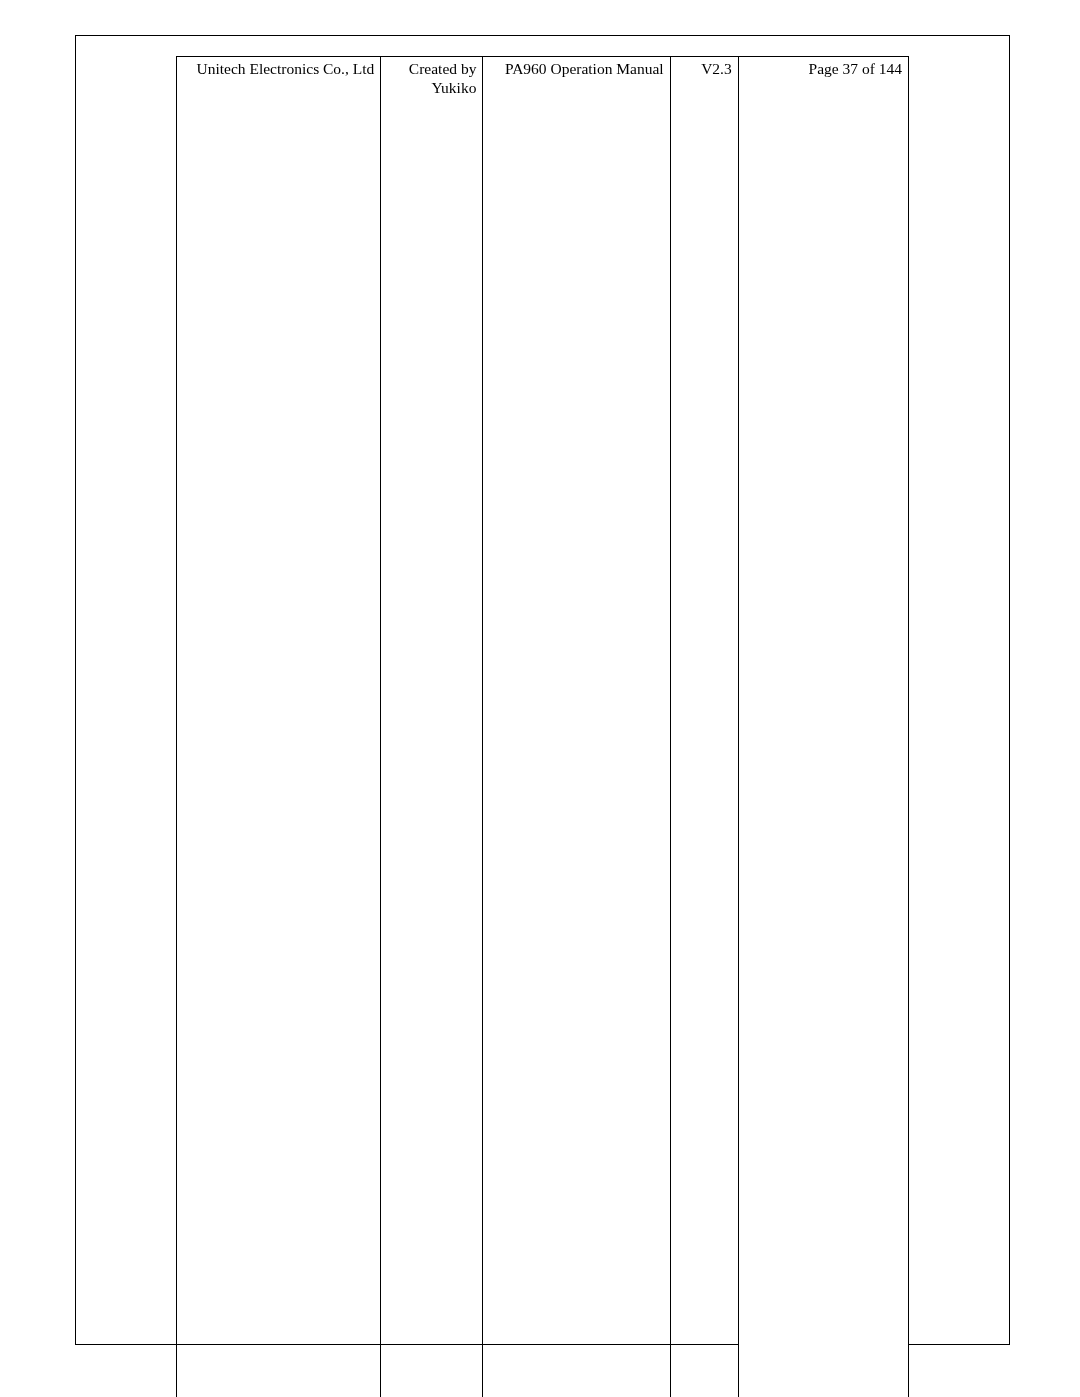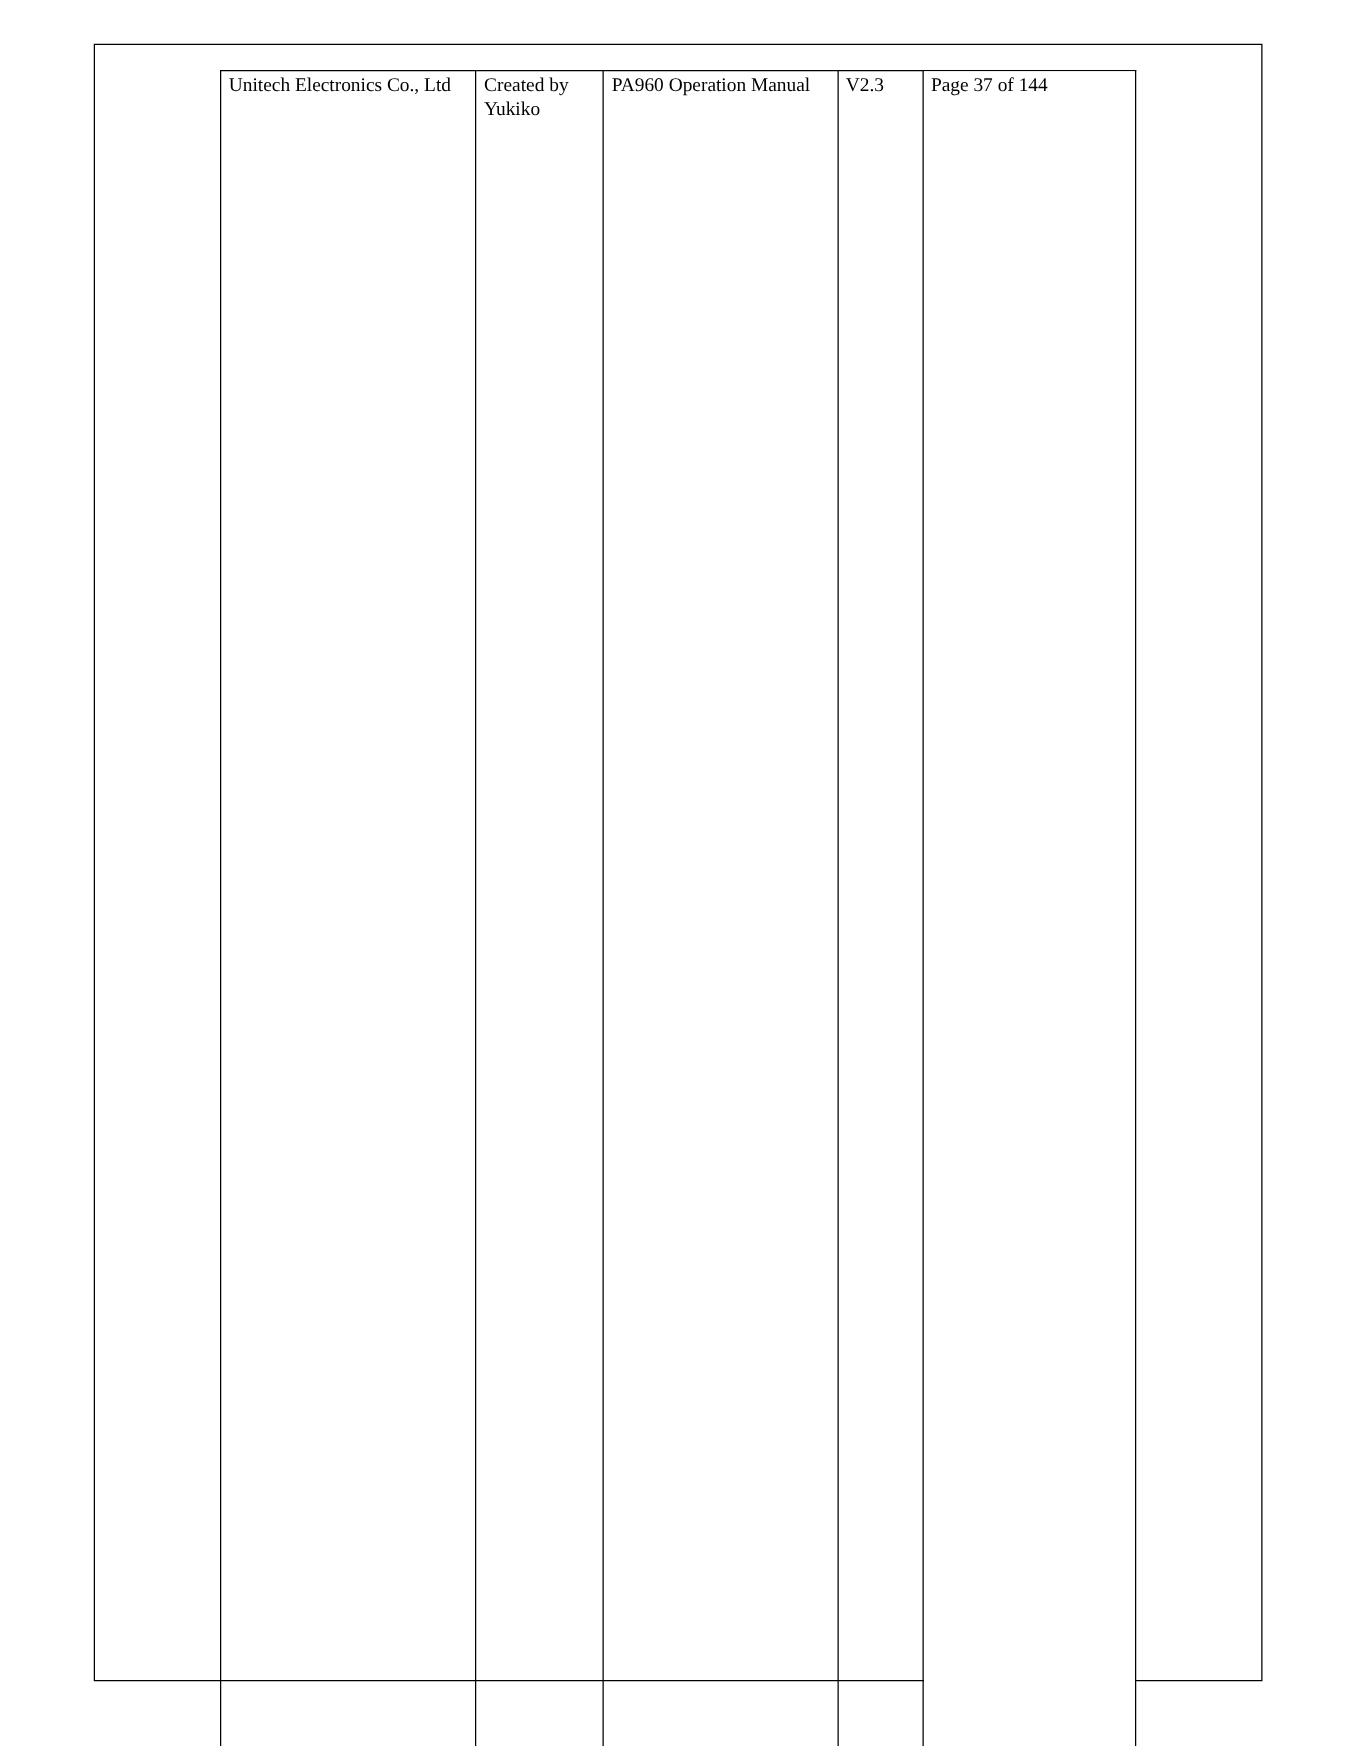--- a/index.html
+++ b/index.html
@@ -17,20 +17,21 @@
     background: #fff;
   }
   .page-frame {
     position: absolute;
     left: 75px;
     top: 35px;
     width: 935px;
     height: 1310px;
     border: 1px solid #000;
     padding: 20px 100px 20px 100px;
+    text-align: right;
   }
 
   
   table.hdr {
     border-collapse: collapse;
     width: 100%;
     font-size: 15.5px;
   }
   table.hdr td {
     border: 1px solid #000;

